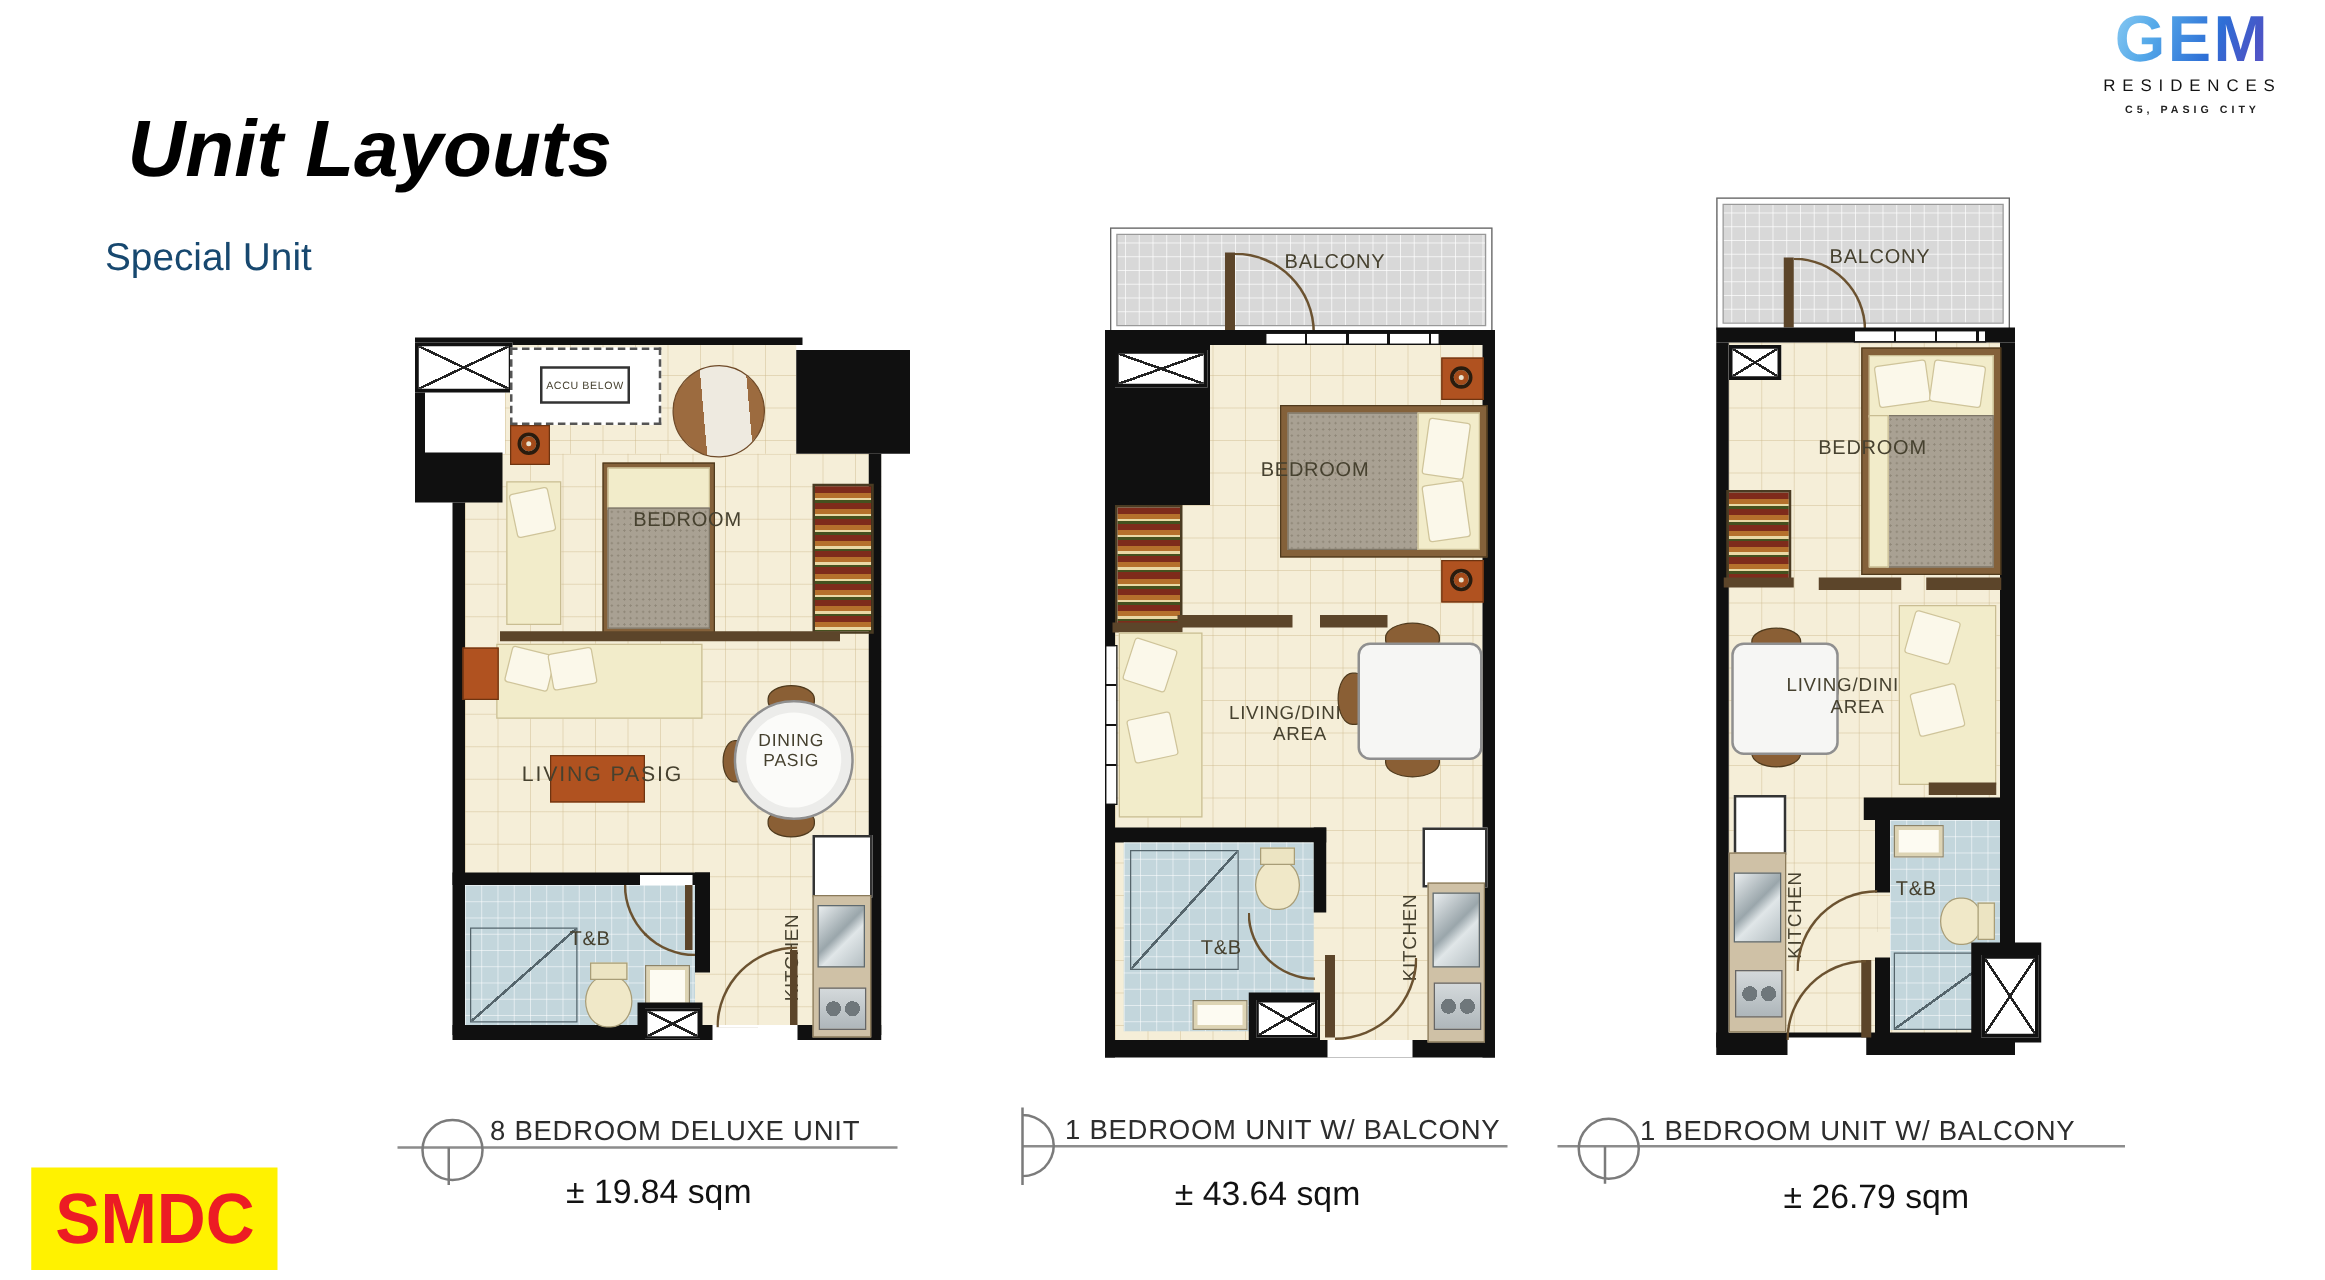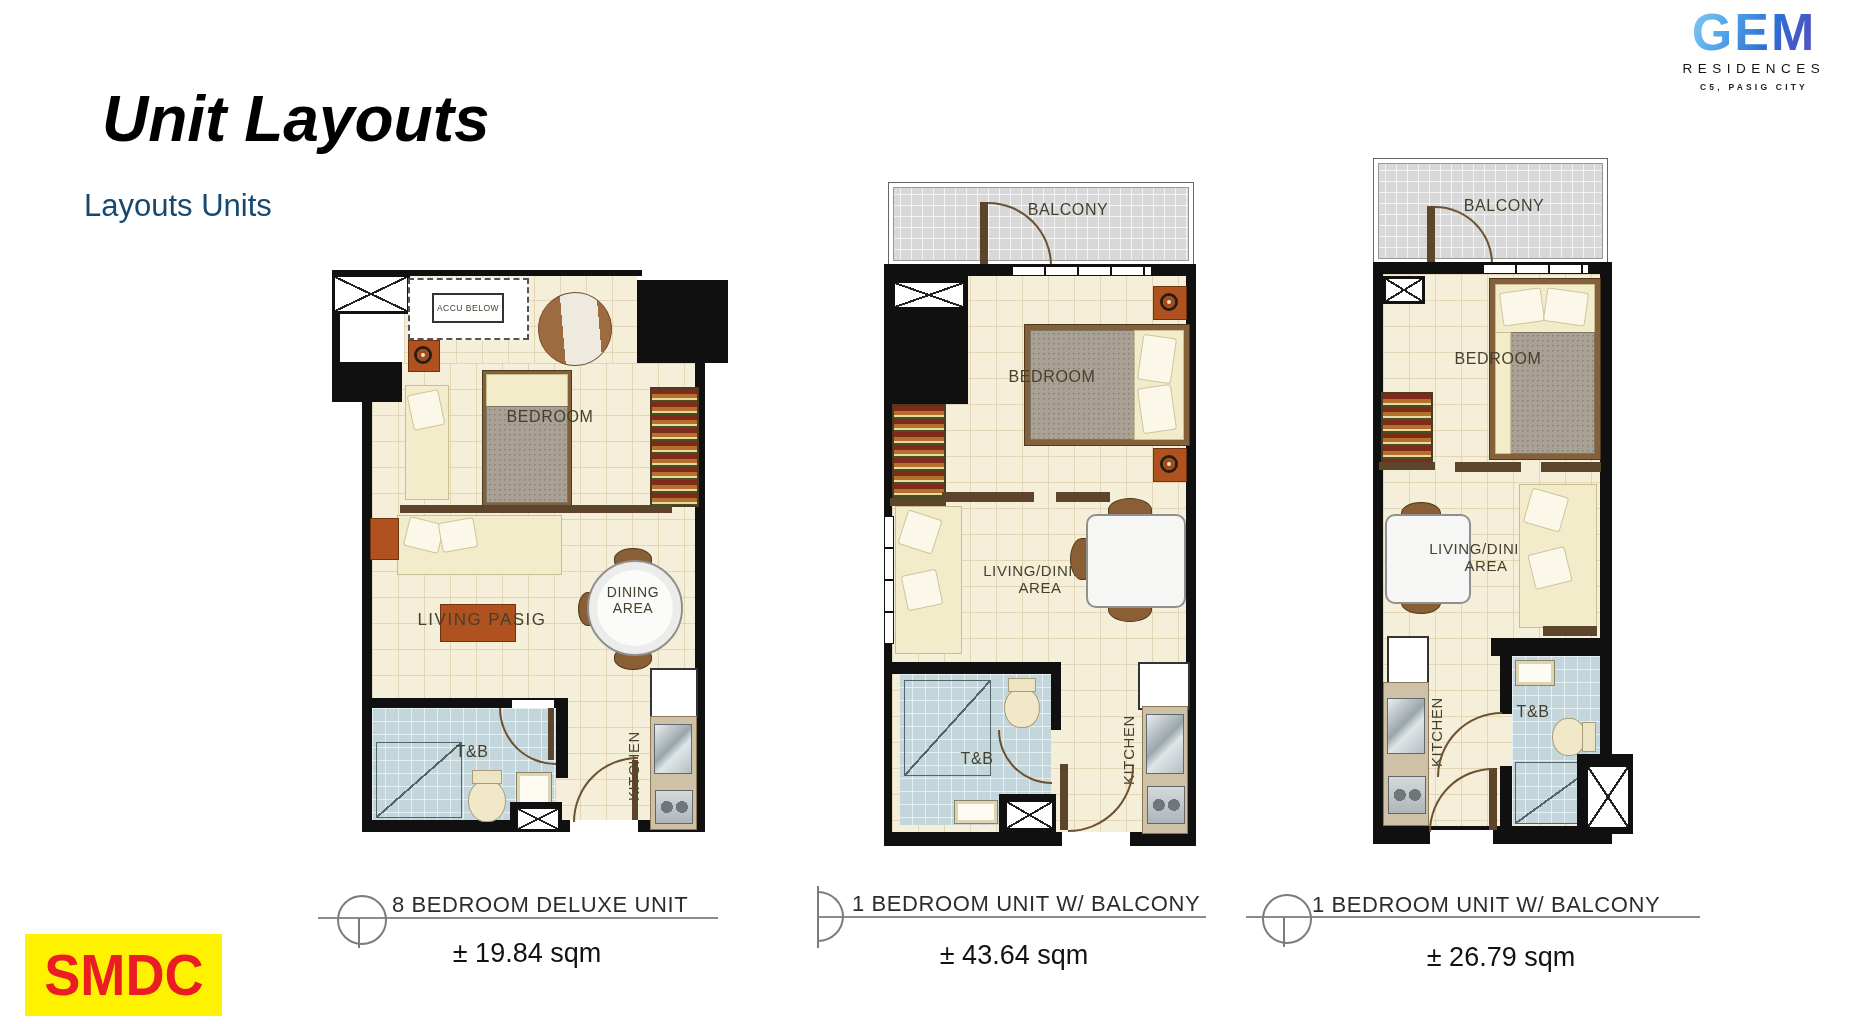--- a/index.html
+++ b/index.html
@@ -89,21 +89,21 @@
   .cap-half{position:absolute;width:24px;height:47px;border:2px solid #7b7b7b;border-left:none;
             border-radius:0 100% 100% 0 / 0 50% 50% 0;}
   .cap-tick{position:absolute;width:2px;background:#7b7b7b;}
   .cap-text{position:absolute;font-size:22px;letter-spacing:.6px;color:#2d2d2d;}
   .cap-area{position:absolute;font-size:27px;color:#121212;text-align:center;width:300px;}
 </style>
 </head>
 <body>
 
 <div class="title">Unit Layouts</div>
-<div class="subtitle">Layouts Units</div>
+<div class="subtitle">Special Unit</div>
 
 <div class="gem">
   <div class="gem-name">GEM</div>
   <div class="gem-sub">RESIDENCES</div>
   <div class="gem-city">C5, PASIG CITY</div>
 </div>
 
 <div class="smdc">
   <span>SMDC</span>
 </div>
@@ -141,21 +141,21 @@
   <div class="pillow" style="left:74px;top:258px;width:34px;height:28px;transform:rotate(14deg);"></div>
   <div class="pillow" style="left:108px;top:258px;width:34px;height:28px;transform:rotate(-10deg);"></div>
   <div class="orange" style="left:38px;top:256px;width:27px;height:40px;"></div>
 
   <div class="orange" style="left:108px;top:342px;width:74px;height:36px;"></div>
   <span class="lbl" style="left:80px;top:348px;width:140px;font-size:17px;letter-spacing:1.5px;">LIVING PASIG</span>
   <div class="chair-w" style="left:282px;top:286px;width:36px;height:20px;"></div>
   <div class="chair-w" style="left:282px;top:386px;width:36px;height:20px;transform:rotate(180deg);"></div>
   <div class="chair-w" style="left:246px;top:330px;width:18px;height:32px;border-radius:50% 40% 40% 50%;"></div>
   <div class="tbl-round" style="left:255px;top:298px;width:92px;height:92px;"></div>
-  <span class="lbl" style="left:266px;top:322px;width:70px;font-size:14px;">DINING AREA</span>
+  <span class="lbl" style="left:266px;top:322px;width:70px;font-size:14px;">DINING PASIG</span>
 
   <div class="fridge" style="left:318px;top:406px;width:44px;height:46px;"></div>
   <div class="counter" style="left:318px;top:454px;width:45px;height:112px;"></div>
   <div class="steel" style="left:322px;top:462px;width:36px;height:48px;"></div>
   <div class="stove" style="left:323px;top:528px;width:36px;height:32px;"></div>
   <span class="lbl-v" style="left:293px;top:452px;height:104px;">KITCHEN</span>
 
   <div class="wall" style="left:30px;top:436px;width:206px;height:10px;"></div>
   <div class="open" style="left:180px;top:438px;width:42px;height:8px;"></div>
   <div class="tnb" style="left:40px;top:446px;width:184px;height:112px;"></div>

